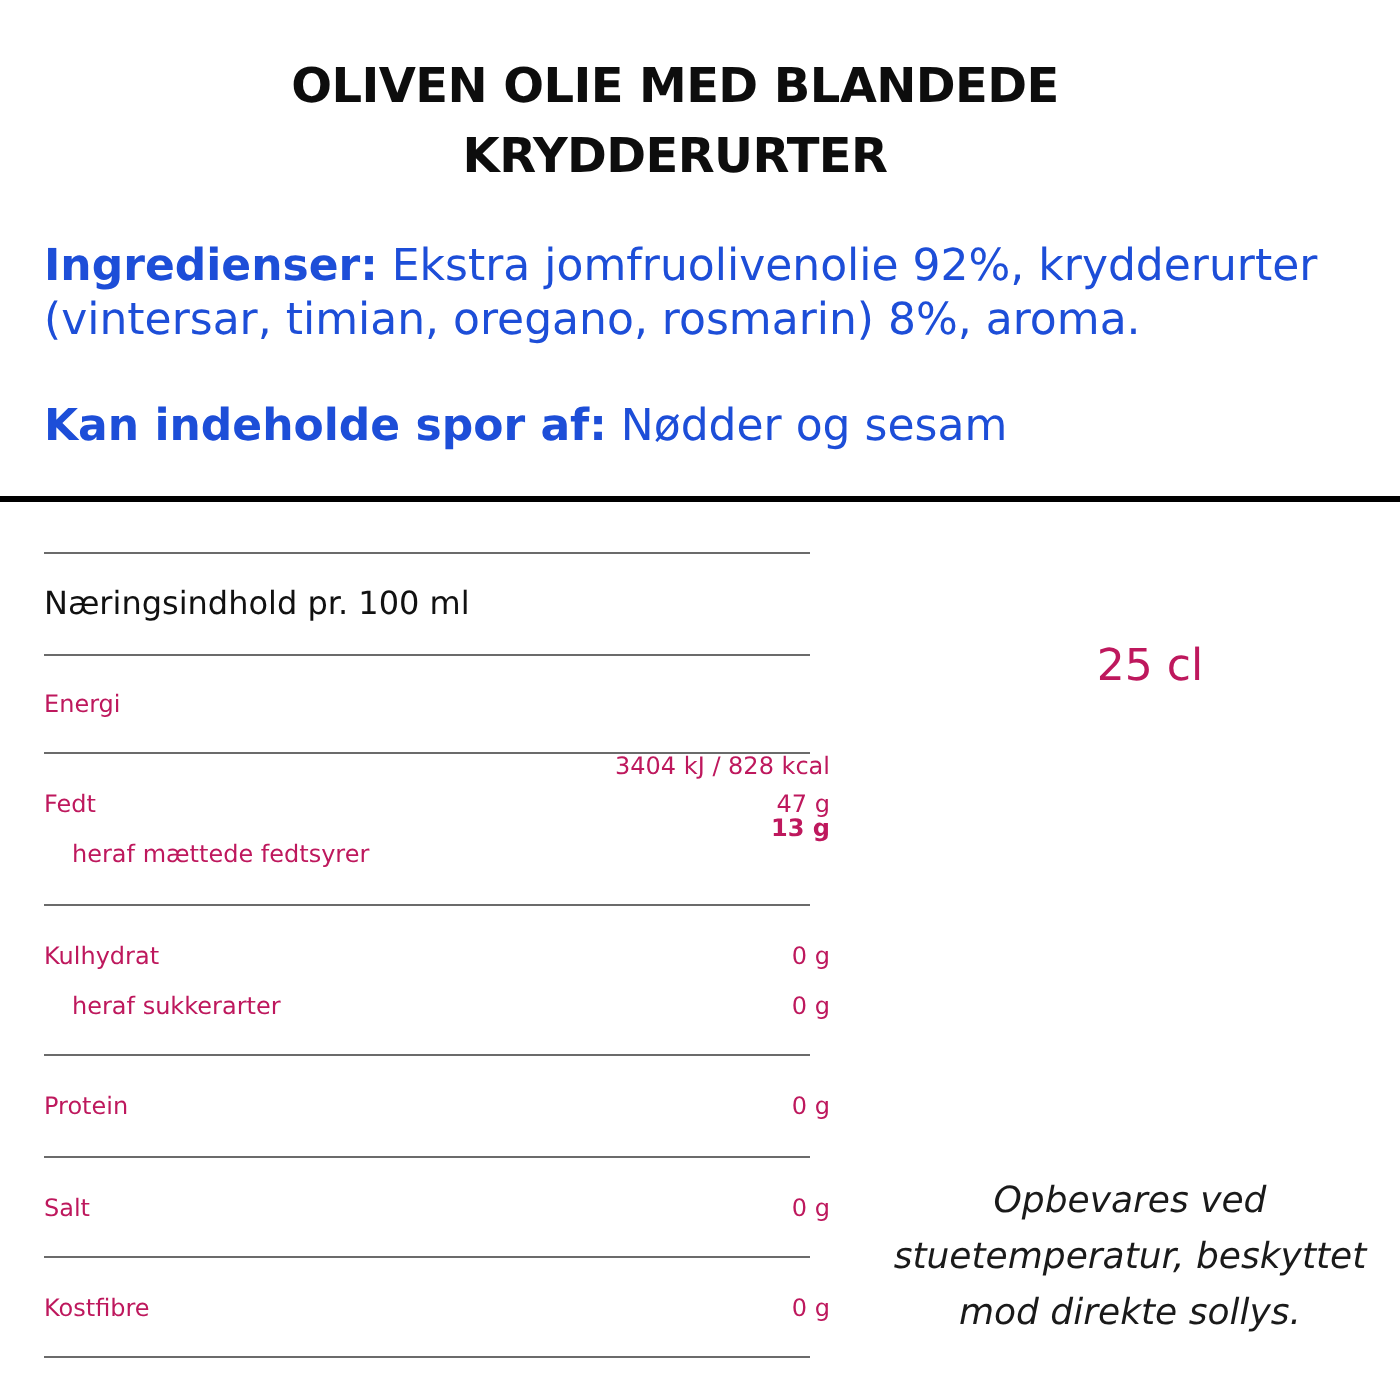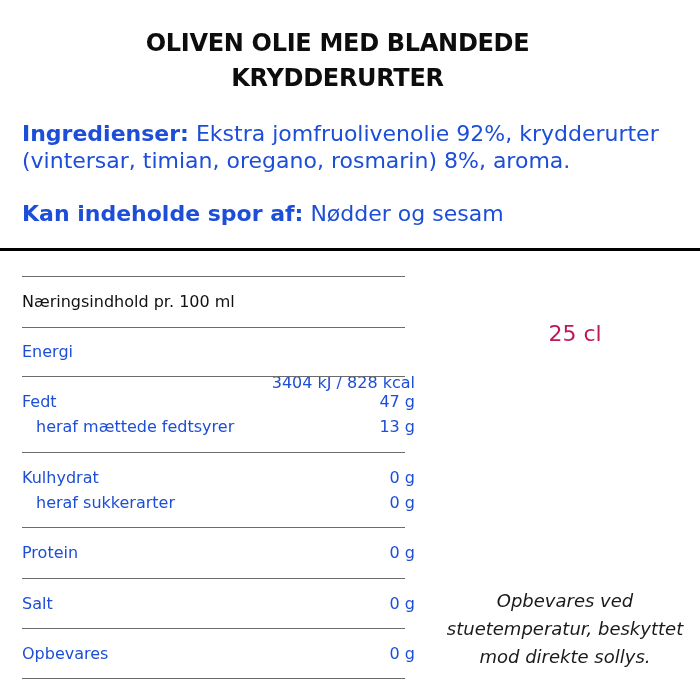--- a/index.html
+++ b/index.html
@@ -17,21 +17,21 @@
       font-size: 22px; line-height: 27px; color: #1d4ed8;
     }
     .para b { font-weight: bold; }
     .thick-rule {
       position: absolute; left: 0; top: 248px; width: 700px; height: 3px; background: #000;
     }
     .rule {
       position: absolute; left: 22px; width: 383px; height: 1px; background: #6b6b6b;
     }
     .row-label, .row-value {
-      position: absolute; font-size: 16px; line-height: 20px; color: #1d4ed8; white-space: nowrap;
+      position: absolute; font-size: 12px; line-height: 20px; color: #be185d; white-space: nowrap;
     }
     .row-label { left: 22px; }
     .row-label.sub { left: 36px; }
     .row-value { right: 285px; text-align: right; }
     .nhead {
       position: absolute; left: 22px; top: 292px; font-size: 16px; font-weight: normal; color: #111;
     }
     .volume {
       position: absolute; left: 500px; top: 321px; width: 150px; text-align: center;
       font-size: 22px; color: #be185d;
@@ -69,21 +69,21 @@
     <span class="row-value" style="top:342px;margin-top:31px;">3404 kJ / 828 kcal</span>
   </div>
   <div class="rule" style="top:376px;"></div>
 
   <div>
     <span class="row-label" style="top:392px;">Fedt</span>
     <span class="row-value" style="top:392px;">47 g</span>
   </div>
   <div>
     <span class="row-label sub" style="top:417px;">heraf mættede fedtsyrer</span>
-    <span class="row-value" style="top:417px;">13 g</span>
+    <span class="row-value" style="top:404px;font-weight:bold;">13 g</span>
   </div>
   <div class="rule" style="top:452px;"></div>
 
   <div>
     <span class="row-label" style="top:468px;">Kulhydrat</span>
     <span class="row-value" style="top:468px;">0 g</span>
   </div>
   <div>
     <span class="row-label sub" style="top:493px;">heraf sukkerarter</span>
     <span class="row-value" style="top:493px;">0 g</span>
@@ -96,21 +96,21 @@
   </div>
   <div class="rule" style="top:578px;"></div>
 
   <div>
     <span class="row-label" style="top:594px;">Salt</span>
     <span class="row-value" style="top:594px;">0 g</span>
   </div>
   <div class="rule" style="top:628px;"></div>
 
   <div>
-    <span class="row-label" style="top:644px;">Opbevares</span>
+    <span class="row-label" style="top:644px;">Kostfibre</span>
     <span class="row-value" style="top:644px;">0 g</span>
   </div>
   <div class="rule" style="top:678px;"></div>
 </div>
 
 <div class="volume">25 cl</div>
 
 <div class="storage">
   <div>Opbevares ved</div>
   <div>stuetemperatur, beskyttet</div>

